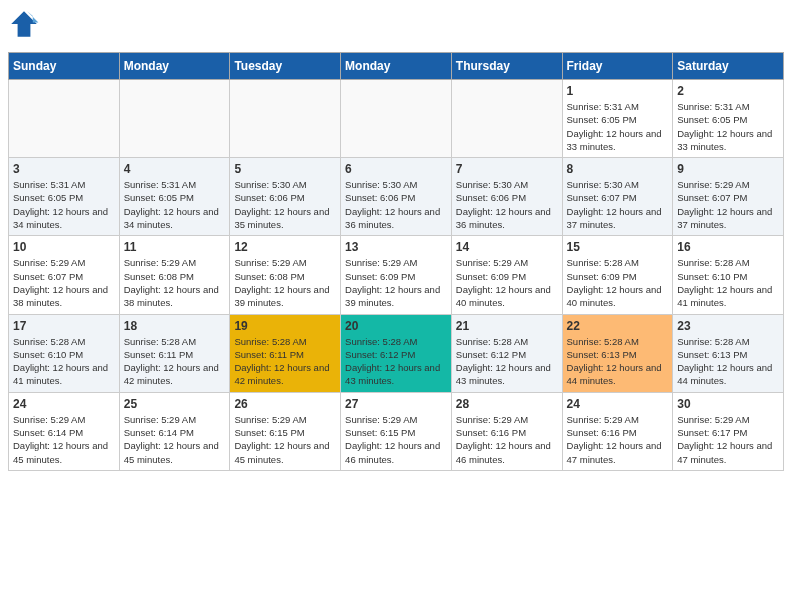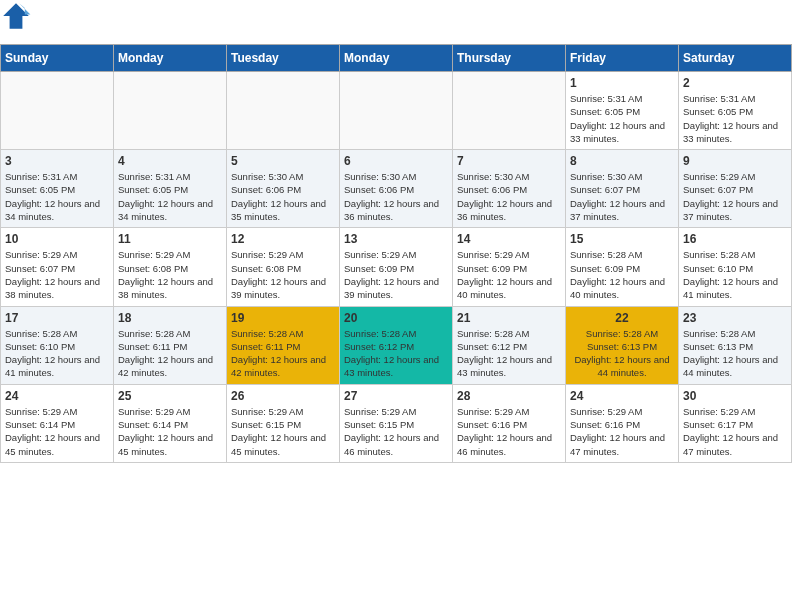--- a/index.html
+++ b/index.html
@@ -1,17 +1,17 @@
 <!DOCTYPE html>
 <html><head>
   <meta charset="utf-8">
   <style>
     * { box-sizing: border-box; margin: 0; padding: 0; }
     body { font-family: Arial, sans-serif; background: #fff; width: 792px; min-height: 612px; }
-    .page { width: 792px; padding: 0; }
+    .page { width: 792px; padding: 8px; }
     .header { display: flex; justify-content: space-between; align-items: flex-start; margin-bottom: 12px; }
     .logo { display: flex; align-items: center; }
     .logo-text { line-height: 1.2; }
     .logo-icon { width: 32px; height: 32px; margin-right: 4px; }
     .title-block { text-align: right; }
     .month-title { font-size: 36px; font-weight: bold; color: #333; }
     .subtitle { font-size: 15px; color: #555; }
     .calendar { width: 100%; border-collapse: collapse; }
     .calendar th { background: #1a5fa8; color: #fff; font-size: 12px; font-weight: bold; padding: 6px 4px; text-align: left; border: 1px solid #aaa; }
     .calendar td { vertical-align: top; border: 1px solid #ccc; padding: 4px; font-size: 10px; color: #333; min-height: 70px; width: 14.28%; background: #fff; }
@@ -185,21 +185,21 @@
             <div class="day-info" style="white-space: pre-line;">Sunrise: 5:28 AM
 Sunset: 6:12 PM
 Daylight: 12 hours and 43 minutes.</div>
           </td>
           <td style="background: rgb(240, 244, 248);">
             <div class="day-num">21</div>
             <div class="day-info" style="white-space: pre-line;">Sunrise: 5:28 AM
 Sunset: 6:12 PM
 Daylight: 12 hours and 43 minutes.</div>
           </td>
-          <td style="background: #eab308; text-align: center;">
+          <td style="background: #fdba74;">
             <div class="day-num">22</div>
             <div class="day-info" style="white-space: pre-line;">Sunrise: 5:28 AM
 Sunset: 6:13 PM
 Daylight: 12 hours and 44 minutes.</div>
           </td>
           <td style="background: rgb(240, 244, 248);">
             <div class="day-num">23</div>
             <div class="day-info" style="white-space: pre-line;">Sunrise: 5:28 AM
 Sunset: 6:13 PM
 Daylight: 12 hours and 44 minutes.</div>

